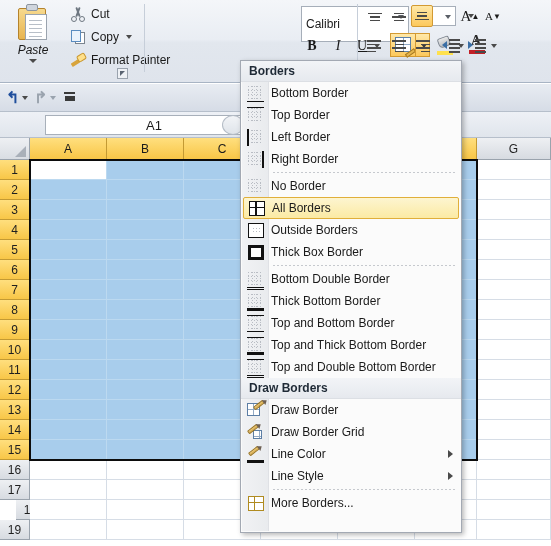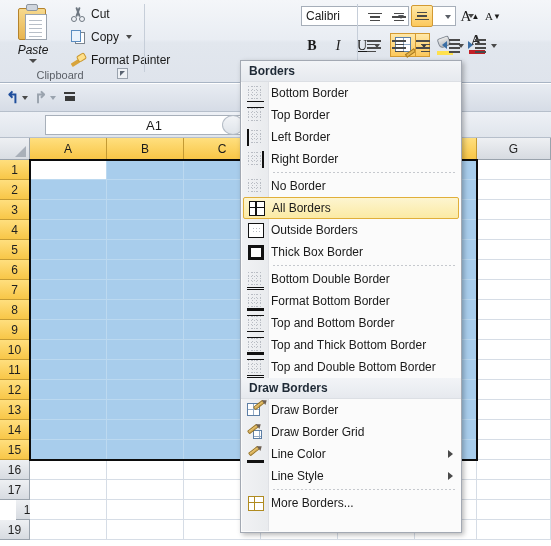--- a/index.html
+++ b/index.html
@@ -99,21 +99,21 @@
     position: absolute; left: 1px; top: 9px; width: 9px; height: 4px;
     background: #d8a43c; transform: rotate(-32deg); border-radius: 1px;
   }
   .ico-brush .br-b {
     position: absolute; left: 7px; top: 2px; width: 9px; height: 7px;
     background: #ffe08a; border: 1px solid #c9972f; transform: rotate(-32deg); border-radius: 2px;
   }
 
   
   .font-name-box {
-    position: absolute; left: 153px; top: 6px; width: 108px; height: 20px;
+    position: absolute; left: 153px; top: 6px; width: 108px; height: 36px;
     background: #fff; border: 1px solid #a6aeb9; font-size: 12px;
     display: flex; align-items: center; padding-left: 4px;
   }
   .font-size-box {
     position: absolute; left: 264px; top: 6px; width: 44px; height: 20px;
     background: #fff; border: 1px solid #a6aeb9; font-size: 12px;
     display: flex; align-items: center; padding-left: 4px;
   }
   .combo-arrow {
     position: absolute; right: 4px; top: 8px; width: 0; height: 0;
@@ -464,21 +464,20 @@
       </div>
 
       <div class="clip-item" style="top:49px">
         <span class="ci-ico ico-brush">
           <span class="br-h"></span>
             <span class="br-b"></span>
         </span>
         <span>Format Painter</span>
       </div>
 
-      <div class="group-label" style="left:0;width:120px">Clipboard</div>
       <div class="dialog-launcher" style="left:117px;bottom:4px"></div>
     </div>
 
     <div class="rb-sep" style="left:144px"></div>
 
     <div class="rb-group" style="left:148px;width:205px">
       <div class="font-name-box">
         <span>Calibri</span>
         <span class="combo-arrow"></span>
       </div>
@@ -902,21 +901,21 @@
             <span class="bedge e-bottom"></span>
             <span class="bedge e-bottom2"></span>
           </span>
           <span class="mi-label">Bottom Double Border</span>
         </div>
         <div class="mi">
           <span class="mi-ico">
             <span class="bgrid"></span>
             <span class="bedge e-bottom-thick"></span>
           </span>
-          <span class="mi-label">Format Bottom Border</span>
+          <span class="mi-label">Thick Bottom Border</span>
         </div>
         <div class="mi">
           <span class="mi-ico">
             <span class="bgrid"></span>
             <span class="bedge e-top"></span>
             <span class="bedge e-bottom"></span>
           </span>
           <span class="mi-label">Top and Bottom Border</span>
         </div>
         <div class="mi">

